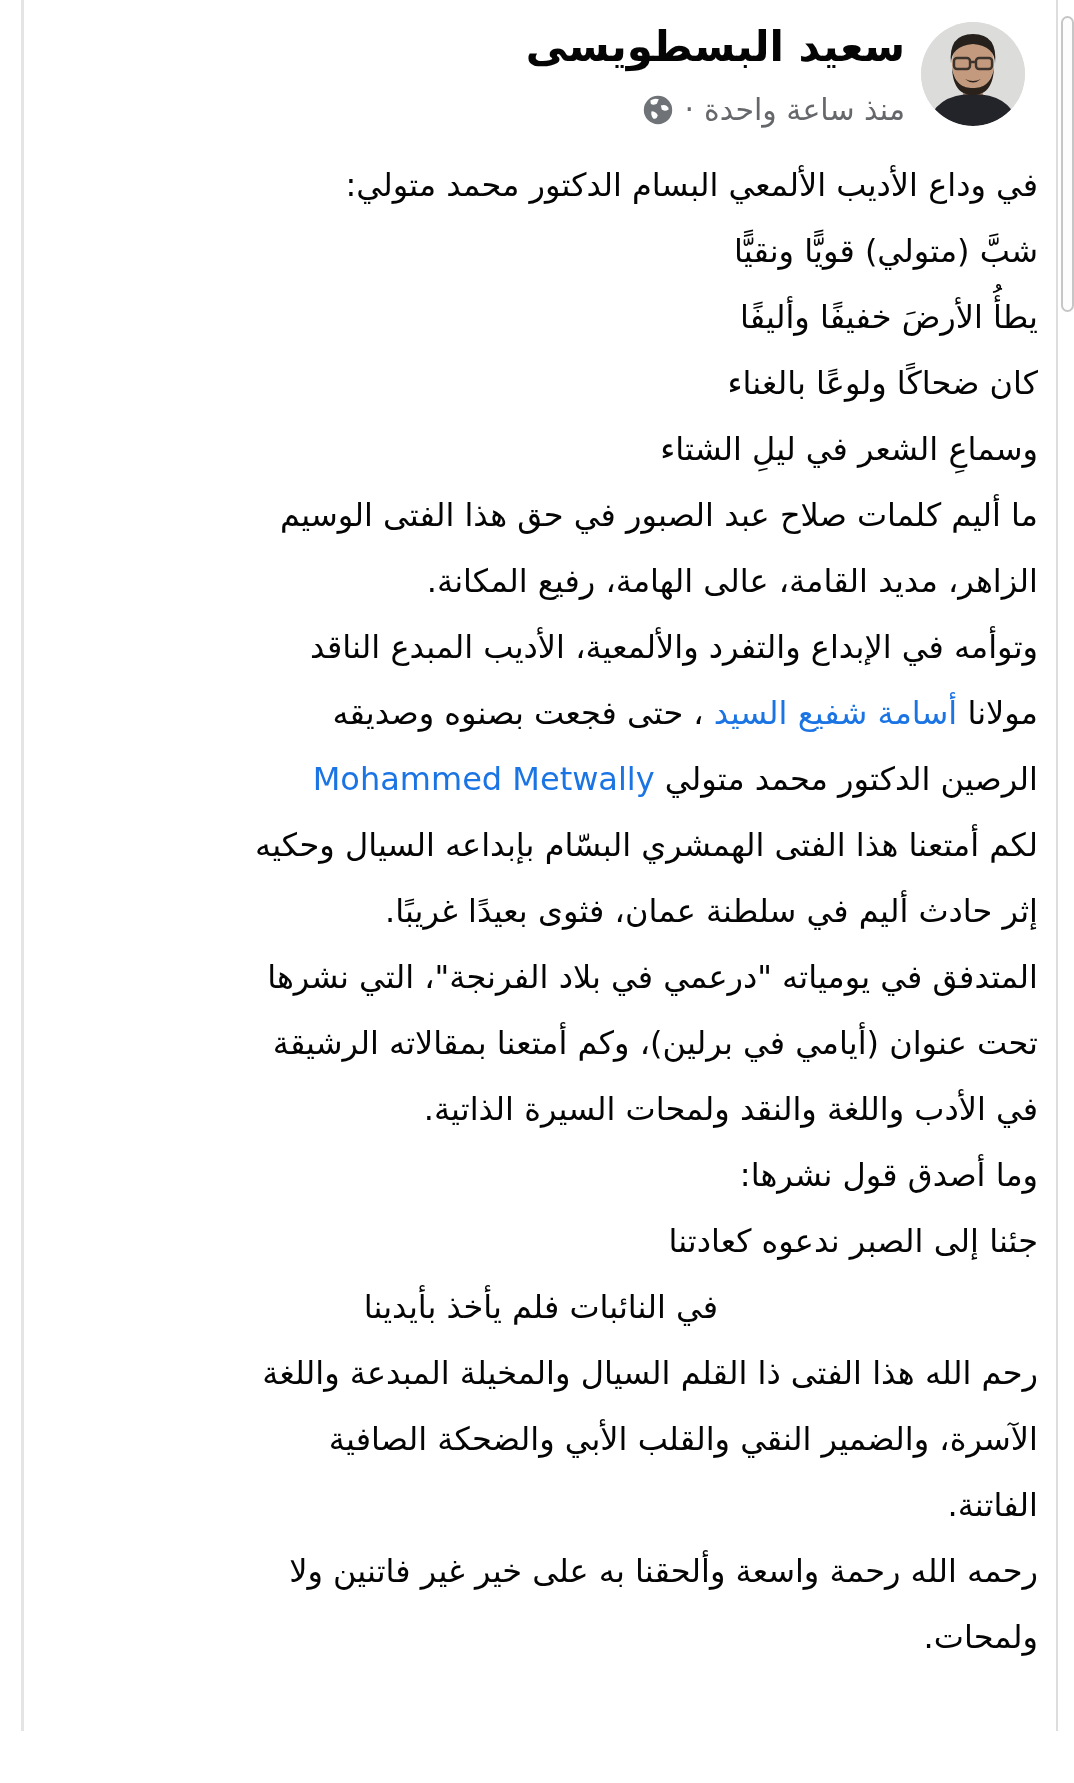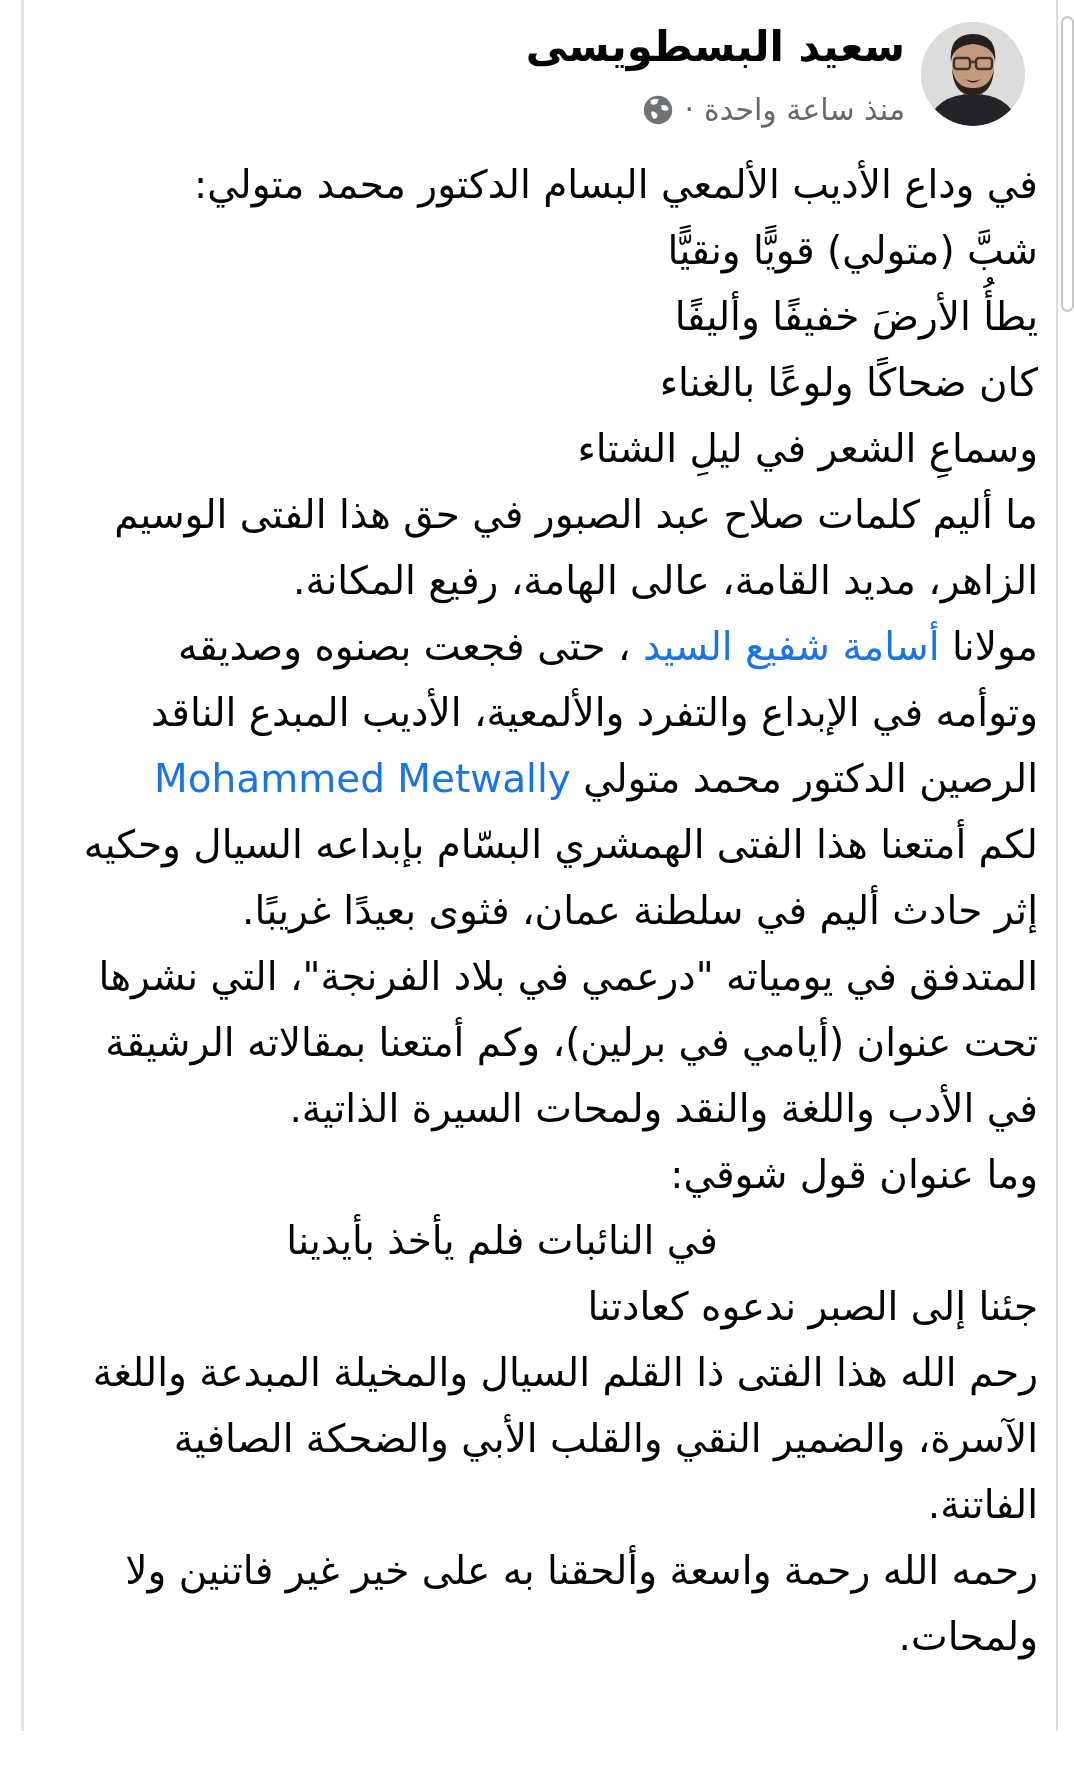--- a/index.html
+++ b/index.html
@@ -75,21 +75,21 @@
     white-space: nowrap;
   }
   .meta-row .globe { width: 32px; height: 32px; display: block; }
   
   .post-text {
     position: absolute;
     top: 152px;
     right: 36px;
     left: 42px;
     direction: rtl;
-    font-size: 39px;
+    font-size: 32px;
     line-height: 66px;
     color: #050505;
   }
   .post-text .line { white-space: nowrap; }
   .post-text .link { color: var(--link-color, #1b74e4); }
 </style>
 </head>
 <body>
 
 <div id="page">
@@ -134,31 +134,31 @@
   </div>
 
   <div class="post-text">
       <div class="line"><span>في وداع الأديب الألمعي البسام الدكتور محمد متولي:</span></div>
       <div class="line"><span>شبَّ (متولي) قويًّا ونقيًّا</span></div>
       <div class="line"><span>يطأُ الأرضَ خفيفًا وأليفًا</span></div>
       <div class="line"><span>كان ضحاكًا ولوعًا بالغناء</span></div>
       <div class="line"><span>وسماعِ الشعر في ليلِ الشتاء</span></div>
       <div class="line"><span>ما أليم كلمات صلاح عبد الصبور في حق هذا الفتى الوسيم</span></div>
       <div class="line"><span>الزاهر، مديد القامة، عالى الهامة، رفيع المكانة.</span></div>
+      <div class="line"><span>وتوأمه في الإبداع والتفرد والألمعية، الأديب المبدع الناقد</span></div>
       <div class="line"><span>مولانا </span><span class="link">أسامة شفيع السيد</span><span> ، حتى فجعت بصنوه وصديقه</span></div>
-      <div class="line"><span>وتوأمه في الإبداع والتفرد والألمعية، الأديب المبدع الناقد</span></div>
       <div class="line"><span>الرصين الدكتور محمد متولي </span><span class="link">Mohammed Metwally</span></div>
       <div class="line"><span>لكم أمتعنا هذا الفتى الهمشري البسّام بإبداعه السيال وحكيه</span></div>
       <div class="line"><span>إثر حادث أليم في سلطنة عمان، فثوى بعيدًا غريبًا.</span></div>
       <div class="line"><span>المتدفق في يومياته "درعمي في بلاد الفرنجة"، التي نشرها</span></div>
       <div class="line"><span>تحت عنوان (أيامي في برلين)، وكم أمتعنا بمقالاته الرشيقة</span></div>
       <div class="line"><span>في الأدب واللغة والنقد ولمحات السيرة الذاتية.</span></div>
-      <div class="line"><span>وما عنوان قول شوقي:</span></div>
+      <div class="line"><span>وما أصدق قول نشرها:</span></div>
+      <div class="line"><span>جئنا إلى الصبر ندعوه كعادتنا</span></div>
       <div class="line" style="padding-right: 320px;"><span>في النائبات فلم يأخذ بأيدينا</span></div>
-      <div class="line"><span>جئنا إلى الصبر ندعوه كعادتنا</span></div>
       <div class="line"><span>رحم الله هذا الفتى ذا القلم السيال والمخيلة المبدعة واللغة</span></div>
       <div class="line"><span>الآسرة، والضمير النقي والقلب الأبي والضحكة الصافية</span></div>
       <div class="line"><span>الفاتنة.</span></div>
       <div class="line"><span>رحمه الله رحمة واسعة وألحقنا به على خير غير فاتنين ولا</span></div>
       <div class="line"><span>ولمحات.</span></div>
     </div>
 
 </div>
 
 </body></html>

